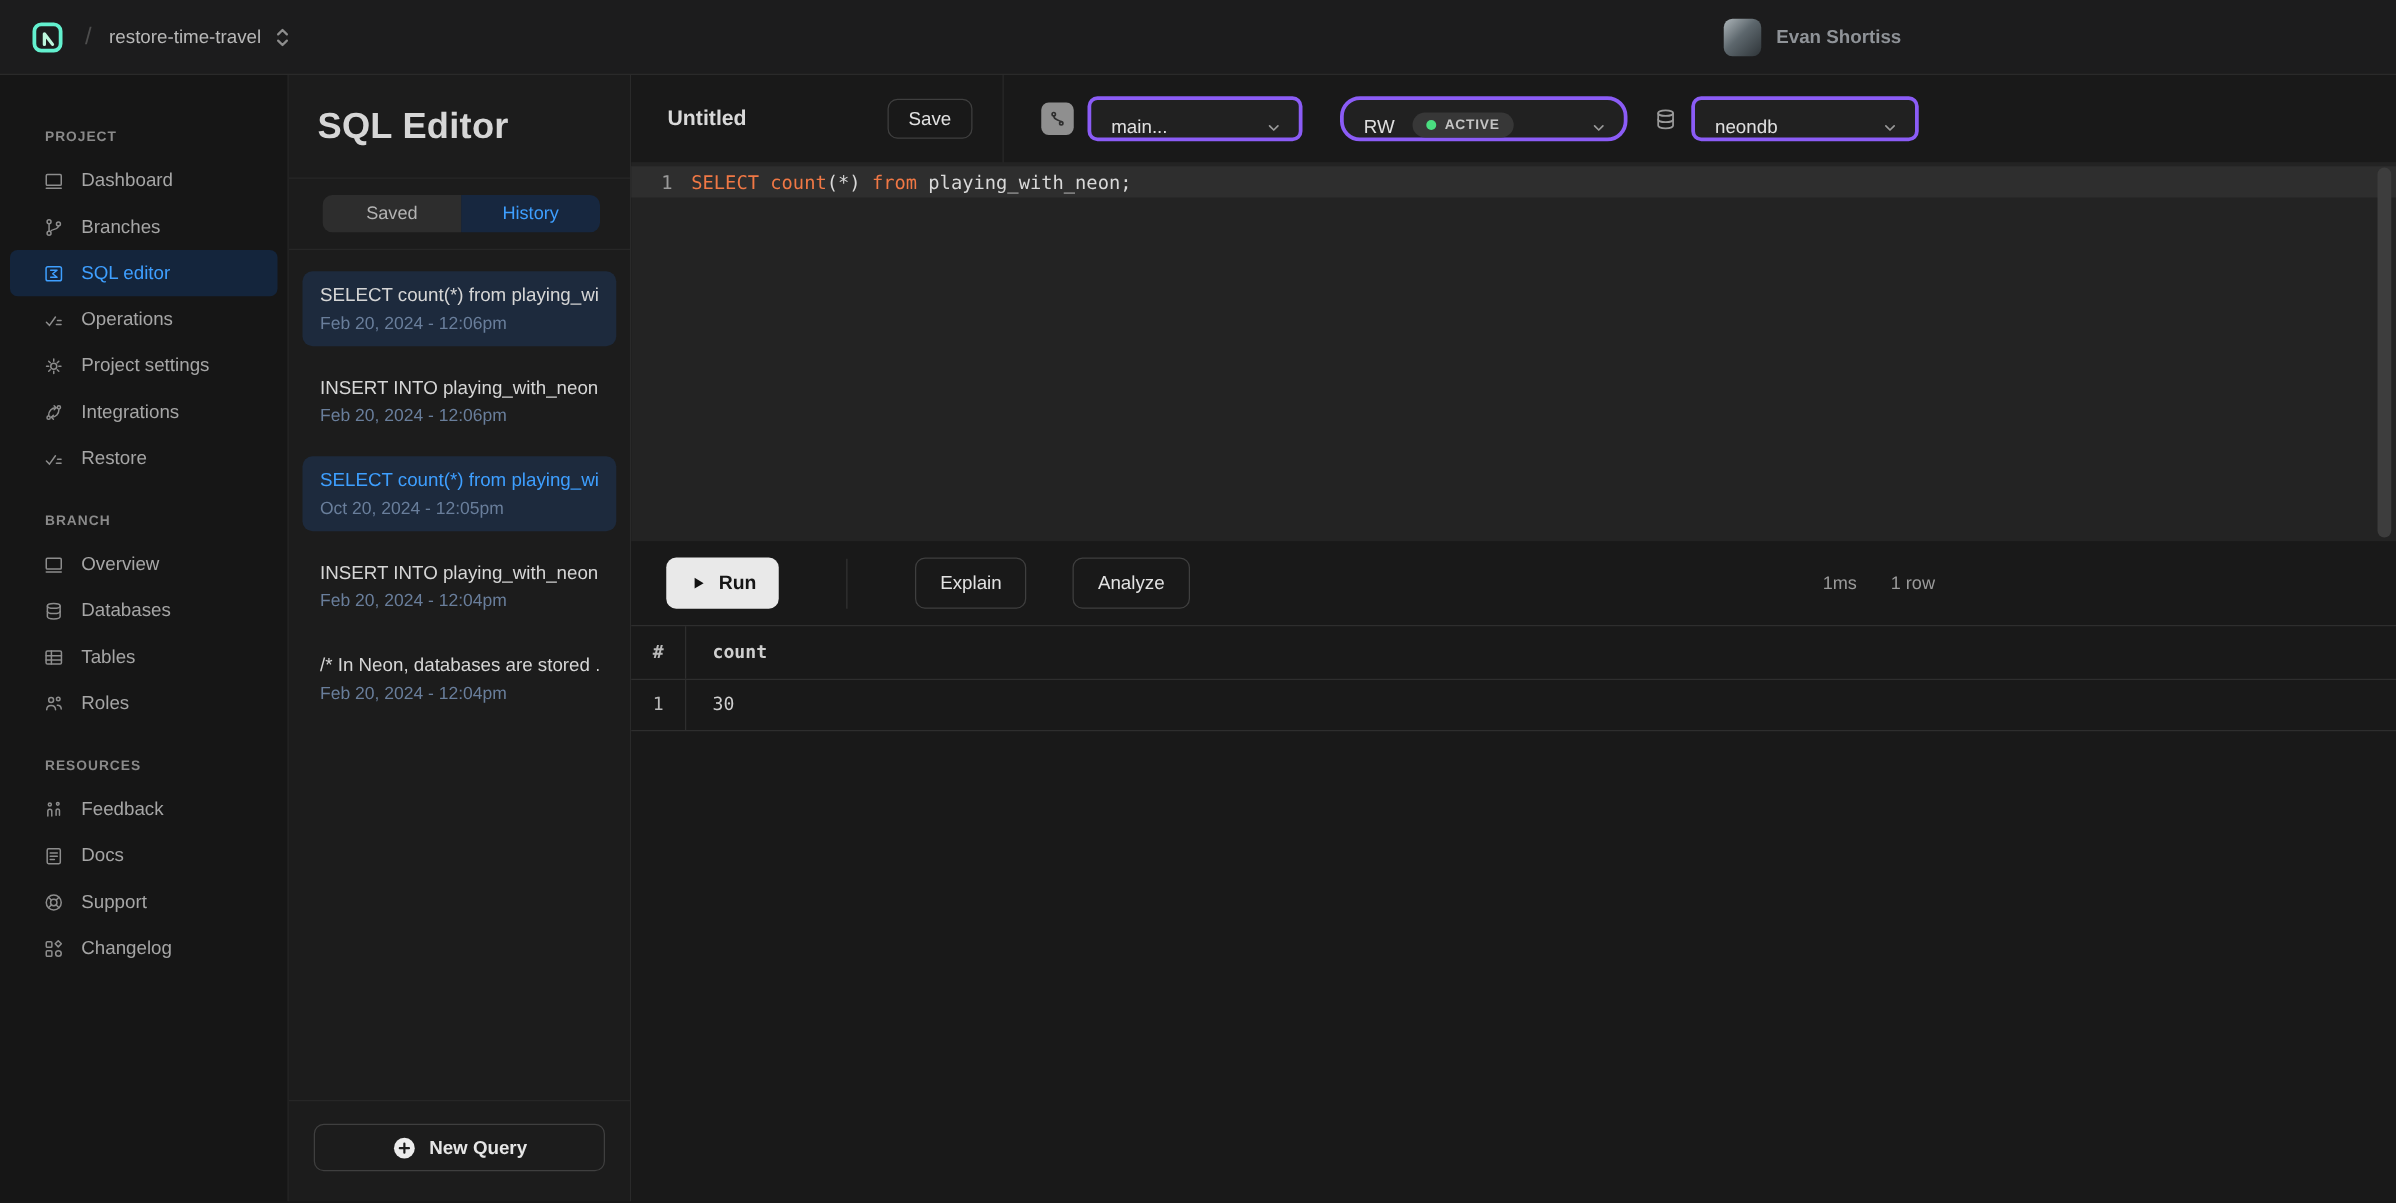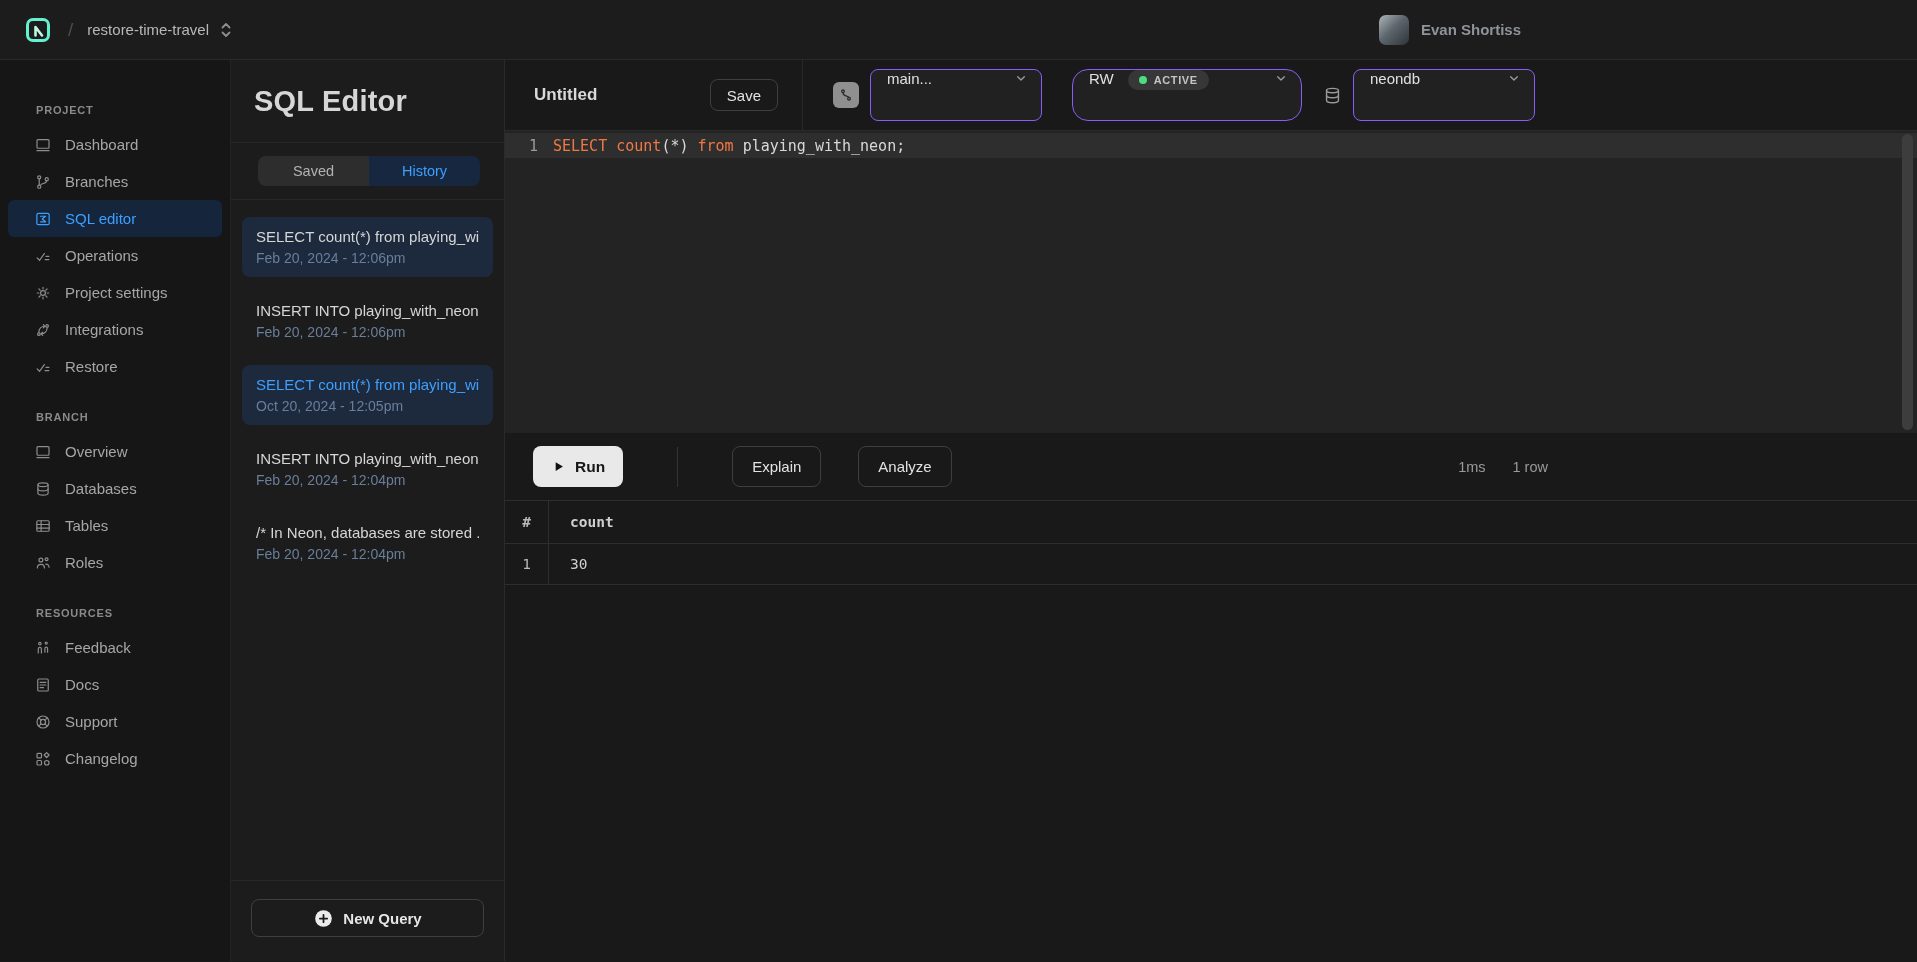--- a/index.html
+++ b/index.html
@@ -61,22 +61,22 @@
   .toolbar { height:71px; display:flex; align-items:stretch; border-bottom:1px solid #2a2a2a; }
   .tb-left { width:298px; border-right:1px solid #282828; display:flex; align-items:center;
     justify-content:space-between; padding:0 24px 0 29px; }
   .query-title { font-size:17px; font-weight:700; color:#d9d9d9; }
   .btn-outline { border:1px solid #3f3f3f; border-radius:8px; background:transparent;
     color:#e2e2e2; font-size:15px; font-family:inherit; cursor:pointer; }
   .save-btn { height:32px; padding:0 16px; }
   .tb-right { flex:1; display:flex; align-items:center; padding-left:30px; }
   .branch-badge { width:26px; height:26px; border-radius:6px; background:#8f8f8f;
     display:flex; align-items:center; justify-content:center; margin-right:11px; cursor:pointer; }
-  .select { height:52px; border:1px solid #8b5cf6; border-radius:8px; background:#212121;
-    display:flex; align-items:flex-start; padding:0 12px 0 16px; cursor:pointer; }
+  .select { height:36px; border:3px solid #8b5cf6; border-radius:8px; background:#212121;
+    display:flex; align-items:flex-end; padding:0 12px 0 16px; cursor:pointer; }
   .select .val { font-size:15px; color:#e0e0e0; }
   .select .chev { margin-left:auto; color:#9a9a9a; }
   .sel-branch { width:172px; }
   .sel-compute { width:230px; margin-left:30px;border-radius:16px; }
   .sel-db { width:182px; margin-left:10px; }
   .pill { display:flex; align-items:center; gap:7px; background:#373737; border-radius:999px;
     padding:4px 11px; margin-left:14px; }
   .dot { width:8px; height:8px; border-radius:50%; background:#4ade80; }
   .pill-text { font-size:11px; font-weight:700; letter-spacing:.6px; color:#c4c4c4; }
   .db-ic { color:#9a9a9a; margin-left:20px; }

